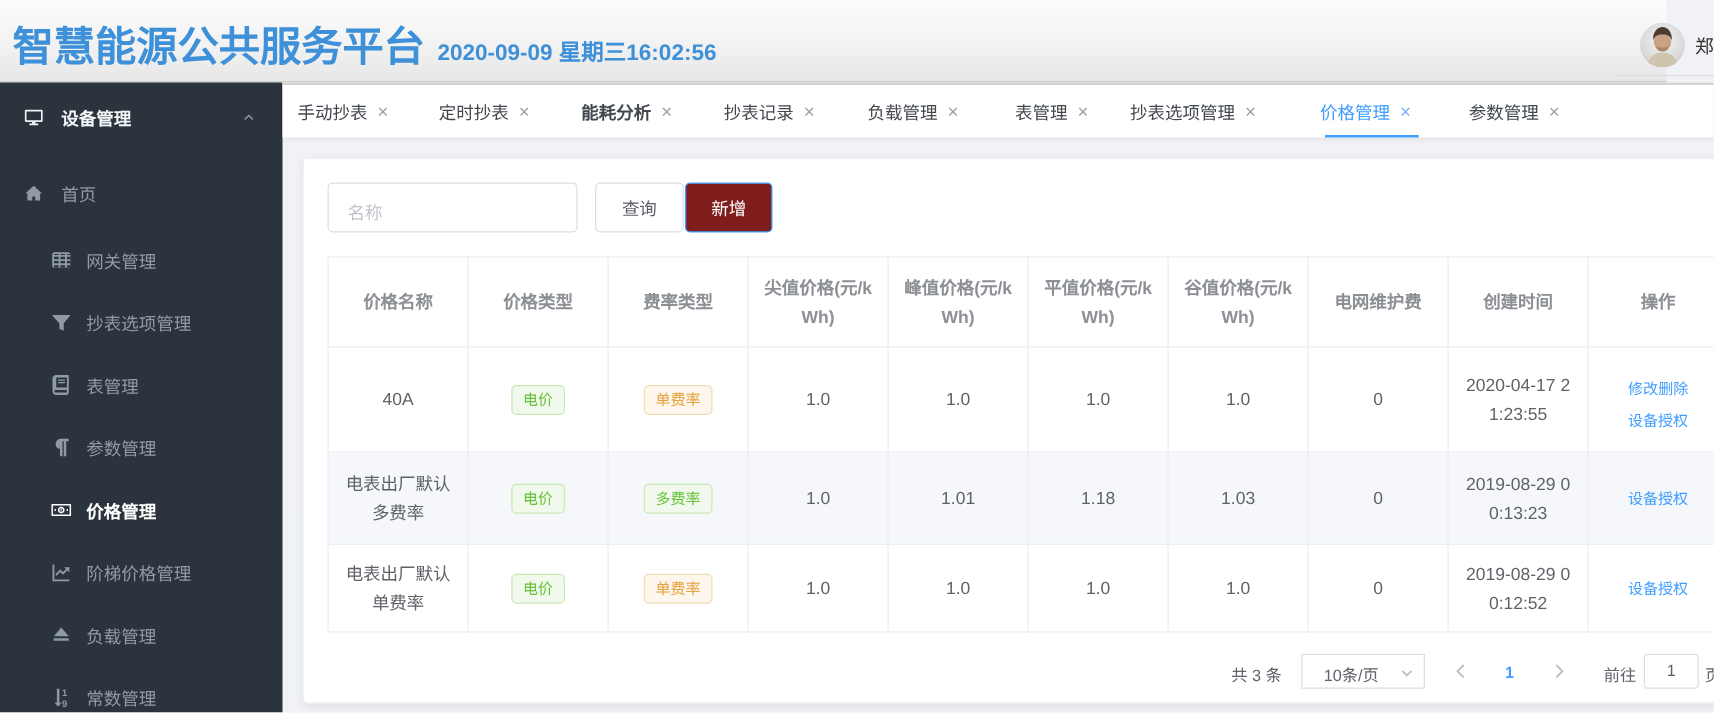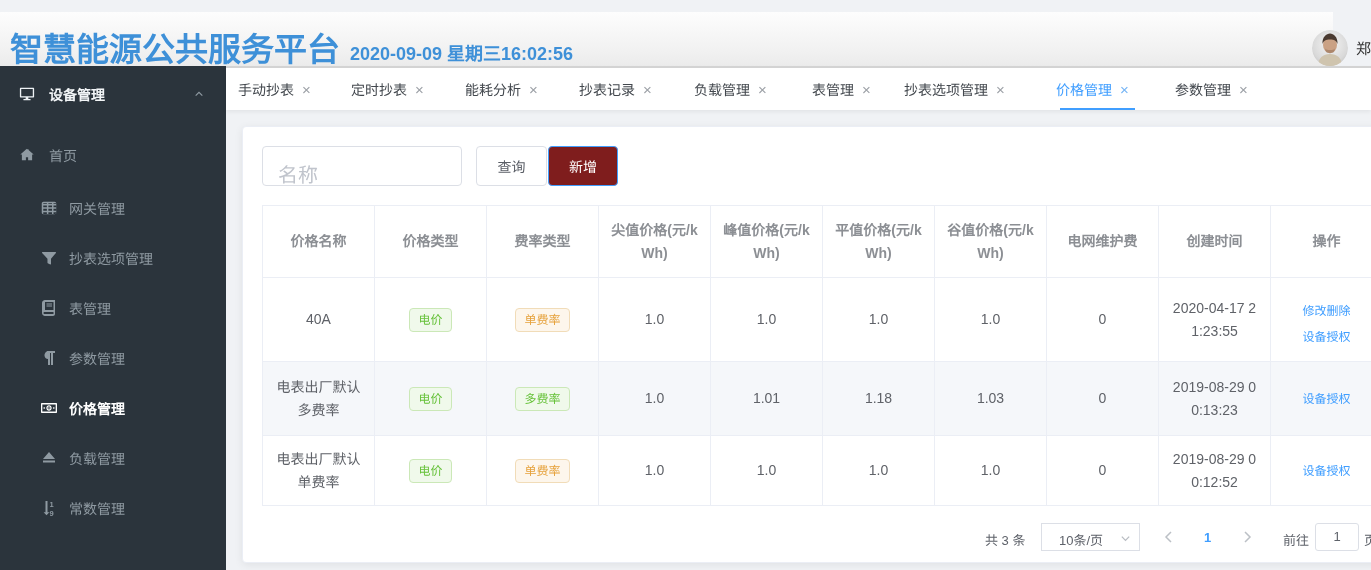--- a/index.html
+++ b/index.html
@@ -1,20 +1,20 @@
 <!DOCTYPE html>
 <html lang="zh-CN"><head>
 <meta charset="utf-8">
 <title>智慧能源公共服务平台</title>
 <style>
 * { margin:0; padding:0; box-sizing:border-box; }
 html,body { width:1371px; height:570px; overflow:hidden; }
 body { position:relative; font-family:"Liberation Sans",sans-serif; background:#f0f2f5; font-size:14px; }
 
-#header { position:absolute; left:0; top:12px; width:1333px; height:66px;
+#header { position:absolute; left:0; top:0; width:1333px; height:66px;
   background:linear-gradient(#fdfdfd, #f2f2f2 55%, #e7e7e7); border-bottom:1px solid #c3c3c3; }
 #title { position:absolute; left:10px; top:11px; font-size:33px; font-weight:bold; color:#3e90d8; letter-spacing:0px; }
 #hdate { position:absolute; left:350px; top:27px; font-size:18px; font-weight:bold; color:#3e90d8;text-align:right; }
 #avatar { position:absolute; left:1312px; top:18px; width:36px; height:36px; border-radius:50%; overflow:hidden; }
 #uname { position:absolute; left:1356px; top:25px; font-size:15px; color:#333; width:20px; overflow:hidden; }
 #hline { position:absolute; left:1292px; top:60px; width:79px; height:1px; background:#dcdcdc; }
 
 #sidebar { position:absolute; left:0; top:66px; width:226px; height:504px; background:#2b343c; }
 .mitem { position:relative; height:50px; display:flex; align-items:center; color:#8f9aa2; font-size:14px; }
 .mitem .mico { position:absolute; left:19px; width:16px; height:16px; }
@@ -31,21 +31,21 @@
 .tabt { position:absolute; top:0; height:45px; line-height:45px; font-size:14px; color:#43484e; white-space:nowrap; }
 .tabx { position:absolute; top:0; height:45px; line-height:44px; font-size:15px; color:#9ca0a6; }
 .tabt.act { color:#409eff; }
 .tabx.act { color:#74b4f5; }
 #uline { position:absolute; left:834px; top:40px; width:75px; height:2px; background:#409eff; }
 
 #card { position:absolute; left:242px; top:126px; width:1160px; height:437px; background:#fff;
   border:1px solid #ebeef5; border-radius:4px; box-shadow:0 2px 8px rgba(0,0,0,0.07); }
 
 #inp { position:absolute; left:262px; top:146px; width:200px; height:40px; border:1px solid #dcdfe6; border-radius:4px; background:#fff; }
-#inp span { position:absolute; left:15px; top:12px; font-size:20px; color:#c0c4cc; }
+#inp span { position:absolute; left:15px; top:12px; font-size:14px; color:#c0c4cc; }
 .btn { position:absolute; top:146px; height:40px; border-radius:4px; font-size:14px; display:flex; align-items:center; justify-content:center; }
 #btnq { left:476px; width:71px; background:#fff; border:1px solid #dcdfe6; color:#5a5e66; }
 #btnn { left:548px; width:70px; background:#7f1d1d; border:1px solid #409eff; color:#fff;font-family:Liberation Serif, serif; }
 
 #tbl { position:absolute; left:262px; top:205px; width:1121px; border-collapse:collapse; table-layout:fixed; background:#fff; }
 #tbl th, #tbl td { border:1px solid #ebeef5; text-align:center; vertical-align:middle; padding:0 10px;
   font-size:14px; line-height:23px; overflow:hidden; }
 #tbl th { color:#8c8f94; font-weight:bold; height:72px; }
 #tbl td { color:#5f6268; }
 #tbl tr.r1 td { height:84px; }
@@ -129,41 +129,49 @@
       </svg>
     <span class="stxt">参数管理</span>
   </div>
   <div class="mitem active">
     <svg class="sico" viewBox="0 0 576 512" fill="#ffffff">
         <path d="M24 80h528c13 0 24 11 24 24v304c0 13-11 24-24 24H24c-13 0-24-11-24-24V104c0-13 11-24 24-24zm24 48v256h480V128H48zm240 32c53 0 96 43 96 96s-43 96-96 96-96-43-96-96 43-96 96-96zm0 44c-29 0-52 23-52 52s23 52 52 52 52-23 52-52-23-52-52-52zm-14 14h28v76h-28v-76zM96 224h36v64H96v-64zm348 0h36v64h-36v-64z"></path>
       </svg>
     <span class="stxt">价格管理</span>
   </div>
   <div class="mitem">
+    <svg class="sico" viewBox="0 0 512 512" fill="none" stroke="#8f9aa2">
+        <path d="M56 48v408h408" stroke-width="48"></path>
+        <path d="M120 320l110-110 70 70 150-150" stroke-width="48"></path>
+        <path d="M330 120h130v130z" fill="#8f9aa2" stroke="none"></path>
+      </svg>
+    <span class="stxt">阶梯价格管理</span>
+  </div>
+  <div class="mitem">
     <svg class="sico" viewBox="0 0 448 512" fill="#8f9aa2">
         <path d="M224 64 416 288H32L224 64zM32 336h384v64H32v-64z"></path>
       </svg>
     <span class="stxt">负载管理</span>
   </div>
   <div class="mitem">
     <svg class="sico" viewBox="0 0 448 512" fill="#8f9aa2">
         <path d="M112 32h64v356h60l-92 100-92-100h60V32z"></path>
         <text x="240" y="230" font-size="240" font-weight="bold" fill="#8f9aa2" font-family="'Liberation Sans',sans-serif">1</text>
         <text x="240" y="500" font-size="240" font-weight="bold" fill="#8f9aa2" font-family="'Liberation Sans',sans-serif">9</text>
       </svg>
     <span class="stxt">常数管理</span>
   </div>
 </div>
 
 <div id="tabbar">
   <span class="tabt" style="left:12px;">手动抄表</span>
     <span class="tabx" style="left:76px;">×</span>
   <span class="tabt" style="left:125px;">定时抄表</span>
     <span class="tabx" style="left:189px;">×</span>
-  <span class="tabt" style="left:239px;">能耗分析</span>
+  <span class="tabt" style="left:239px;font-weight:bold;">能耗分析</span>
     <span class="tabx" style="left:303px;">×</span>
   <span class="tabt" style="left:353px;">抄表记录</span>
     <span class="tabx" style="left:417px;">×</span>
   <span class="tabt" style="left:468px;">负载管理</span>
     <span class="tabx" style="left:532px;">×</span>
   <span class="tabt" style="left:586px;">表管理</span>
     <span class="tabx" style="left:636px;">×</span>
   <span class="tabt" style="left:678px;">抄表选项管理</span>
     <span class="tabx" style="left:770px;">×</span>
   <span class="tabt act" style="left:830px;">价格管理</span>

